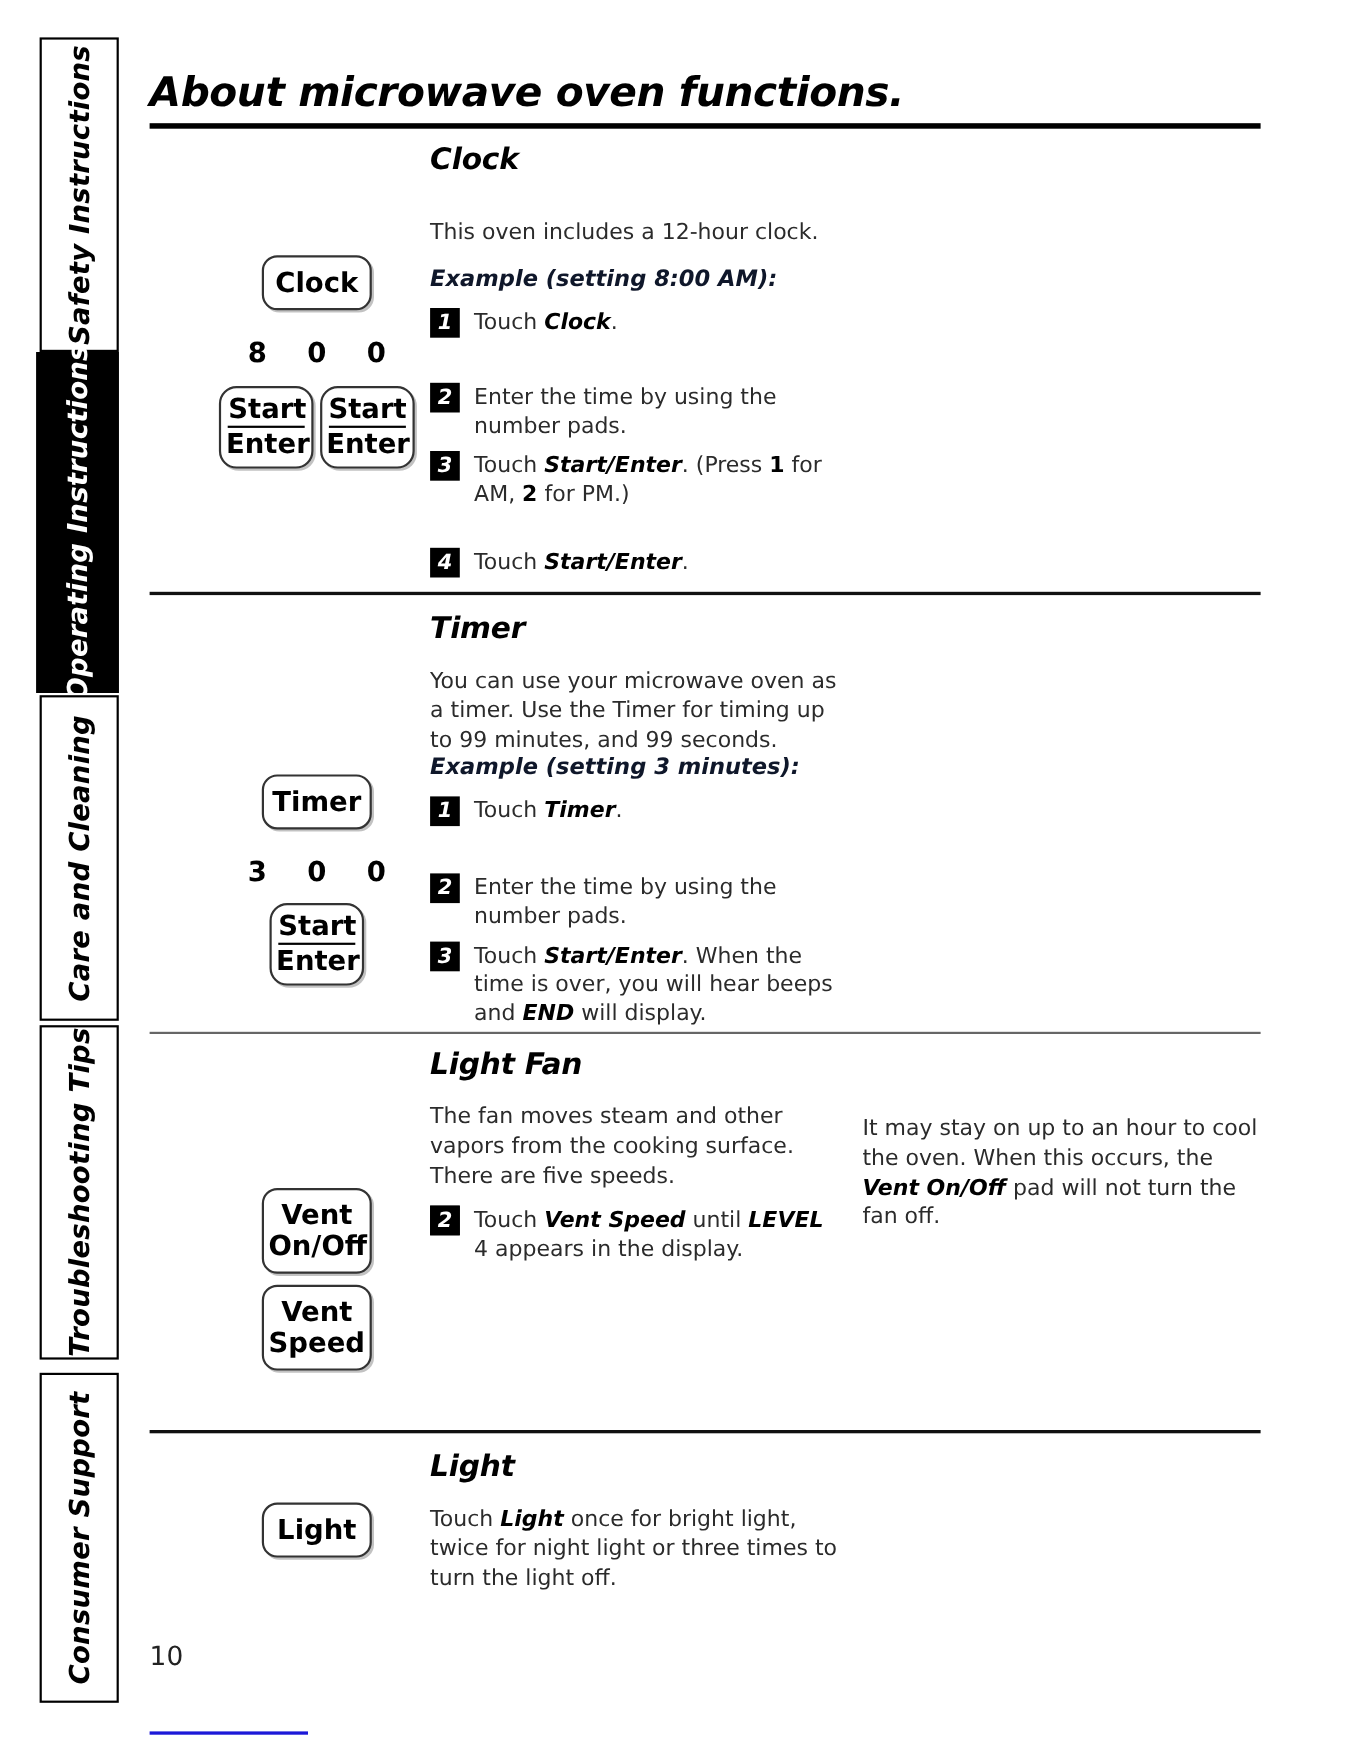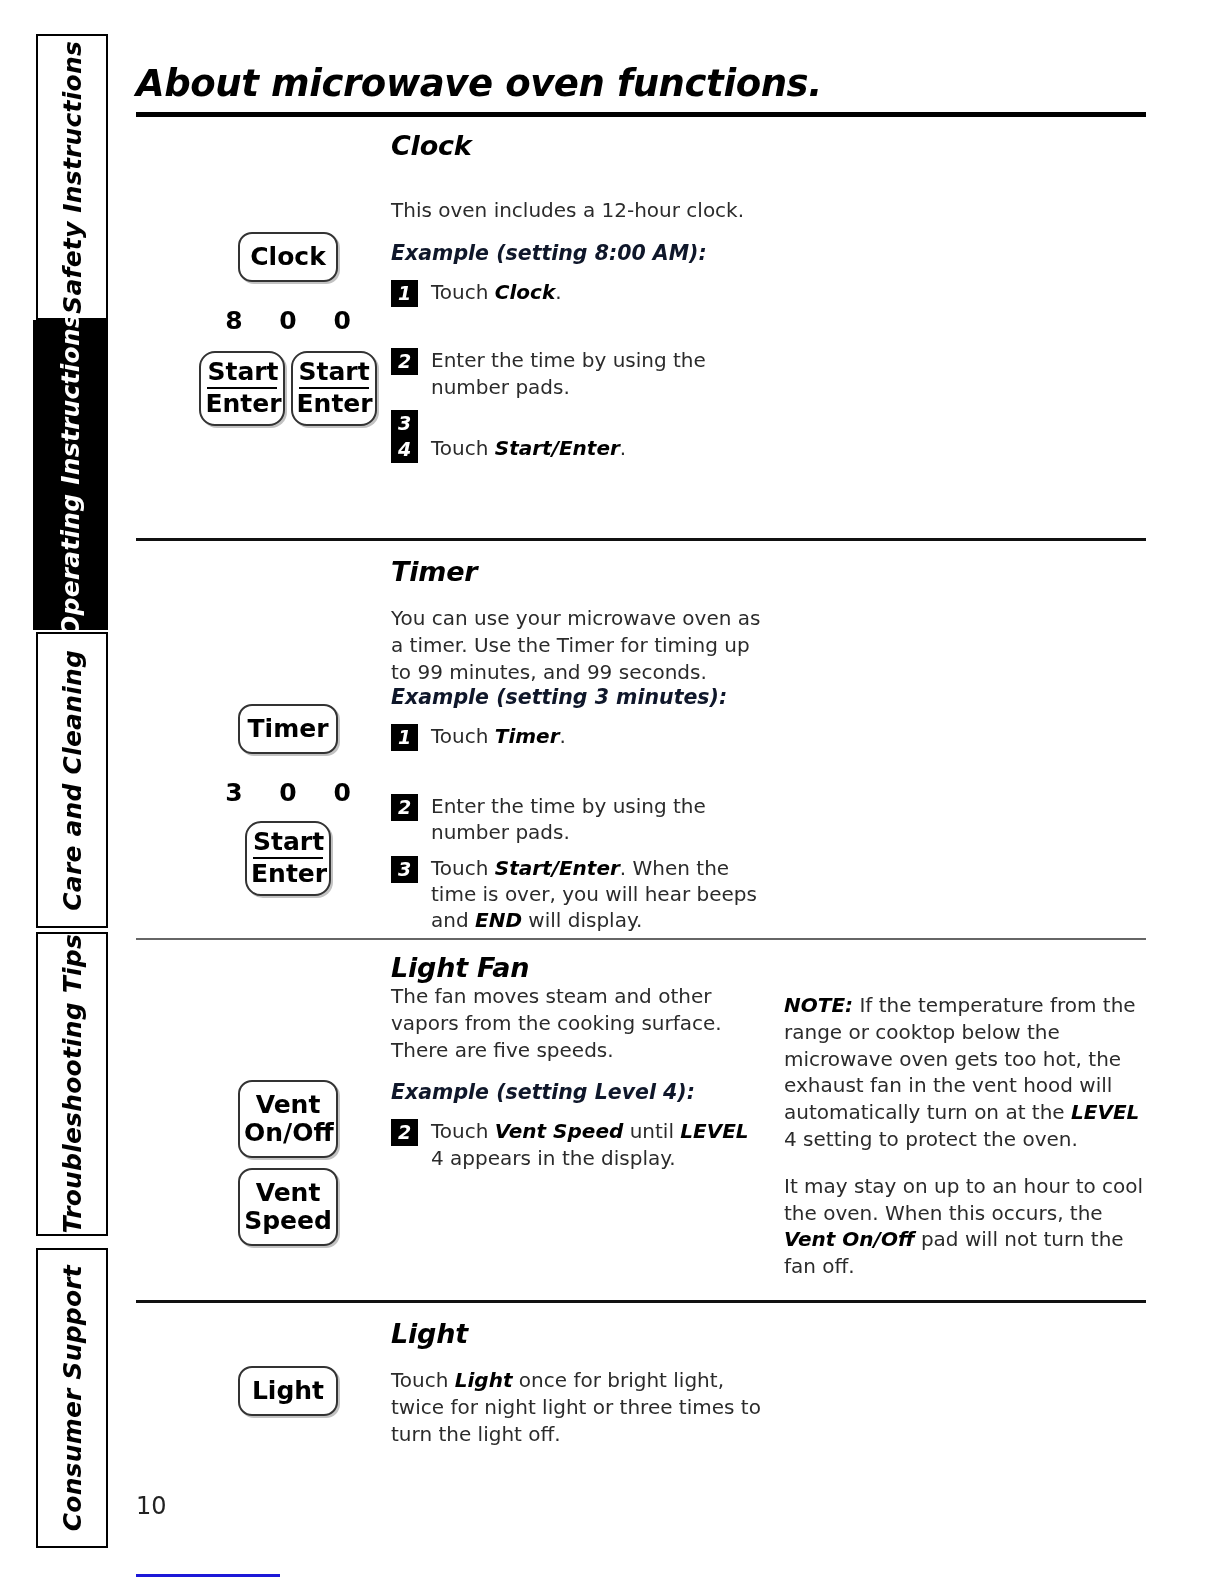--- a/index.html
+++ b/index.html
@@ -275,20 +275,21 @@
         <span><span>Touch </span><span class="bi">Clock</span><span>.</span></span>
       </div>
 
       <div class="step" style="margin-top:42px;">
         <span class="step-num">2</span>
         <span>Enter the time by using the number pads.</span>
       </div>
 
       <div class="step" style="margin-top:9px;">
         <span class="step-num">3</span>
+        <span><span>Touch </span><span class="bi">Start/Enter</span><span>. (Press </span><span class="nb">1</span><span> for AM, </span><span class="nb">2</span><span> for PM.)</span></span>
       </div>
 
       <div class="step" style="margin-top:35px;">
         <span class="step-num">4</span>
         <span><span>Touch </span><span class="bi">Start/Enter</span><span>.</span></span>
       </div>
     </div>
 
     <div class="pad-col" style="top:102px;">
       <div class="pad pad-wide">Clock</div>
@@ -338,36 +339,34 @@
       </div>
     </div>
   </div>
 
   <div class="rule-light" style="top:938px;"></div>
 
   <div class="section" style="top:952px;height:340px;">
 
     <div class="text-col">
       <div class="sub-head">Light Fan</div>
-      <div class="body-text" style="">The fan moves steam and other vapors from the cooking surface. There are five speeds.</div>
-      <div class="example-head" style="margin-top:17px;">Example (setting Level 4):</div>
+      <div class="body-text" style="margin-top:18px;">The fan moves steam and other vapors from the cooking surface. There are five speeds.</div>
 
       <div class="step" style="margin-top:14px;">
         <span class="step-num">1</span>
       </div>
 
       <div class="step" style="margin-top:12px;">
         <span class="step-num">2</span>
         <span><span>Touch </span><span class="bi">Vent Speed</span><span> until </span><span class="bi">LEVEL</span><span> 4 appears in the display.</span></span>
       </div>
 
     </div>
 
     <div class="note-col" style="top:40px;">
-      <div class="body-text"><span class="bi">NOTE:</span><span> If the temperature from the range or cooktop below the microwave oven gets too hot, the exhaust fan in the vent hood will automatically turn on at the </span><span class="bi">LEVEL</span><span> 4 setting to protect the oven.</span></div>
       <div class="body-text" style="margin-top:20px;"><span>It may stay on up to an hour to cool the oven. When this occurs, the </span><span class="bi">Vent On/Off</span><span> pad will not turn the fan off.</span></div>
     </div>
 
     <div class="pad-col" style="top:128px;">
       <div class="pad pad-wide">
         <span class="pad-two-line">Vent</span>
         <span class="pad-two-line">On/Off</span>
       </div>
       <div class="pad pad-wide" style="margin-top:10px;">
         <span class="pad-two-line">Vent</span>

